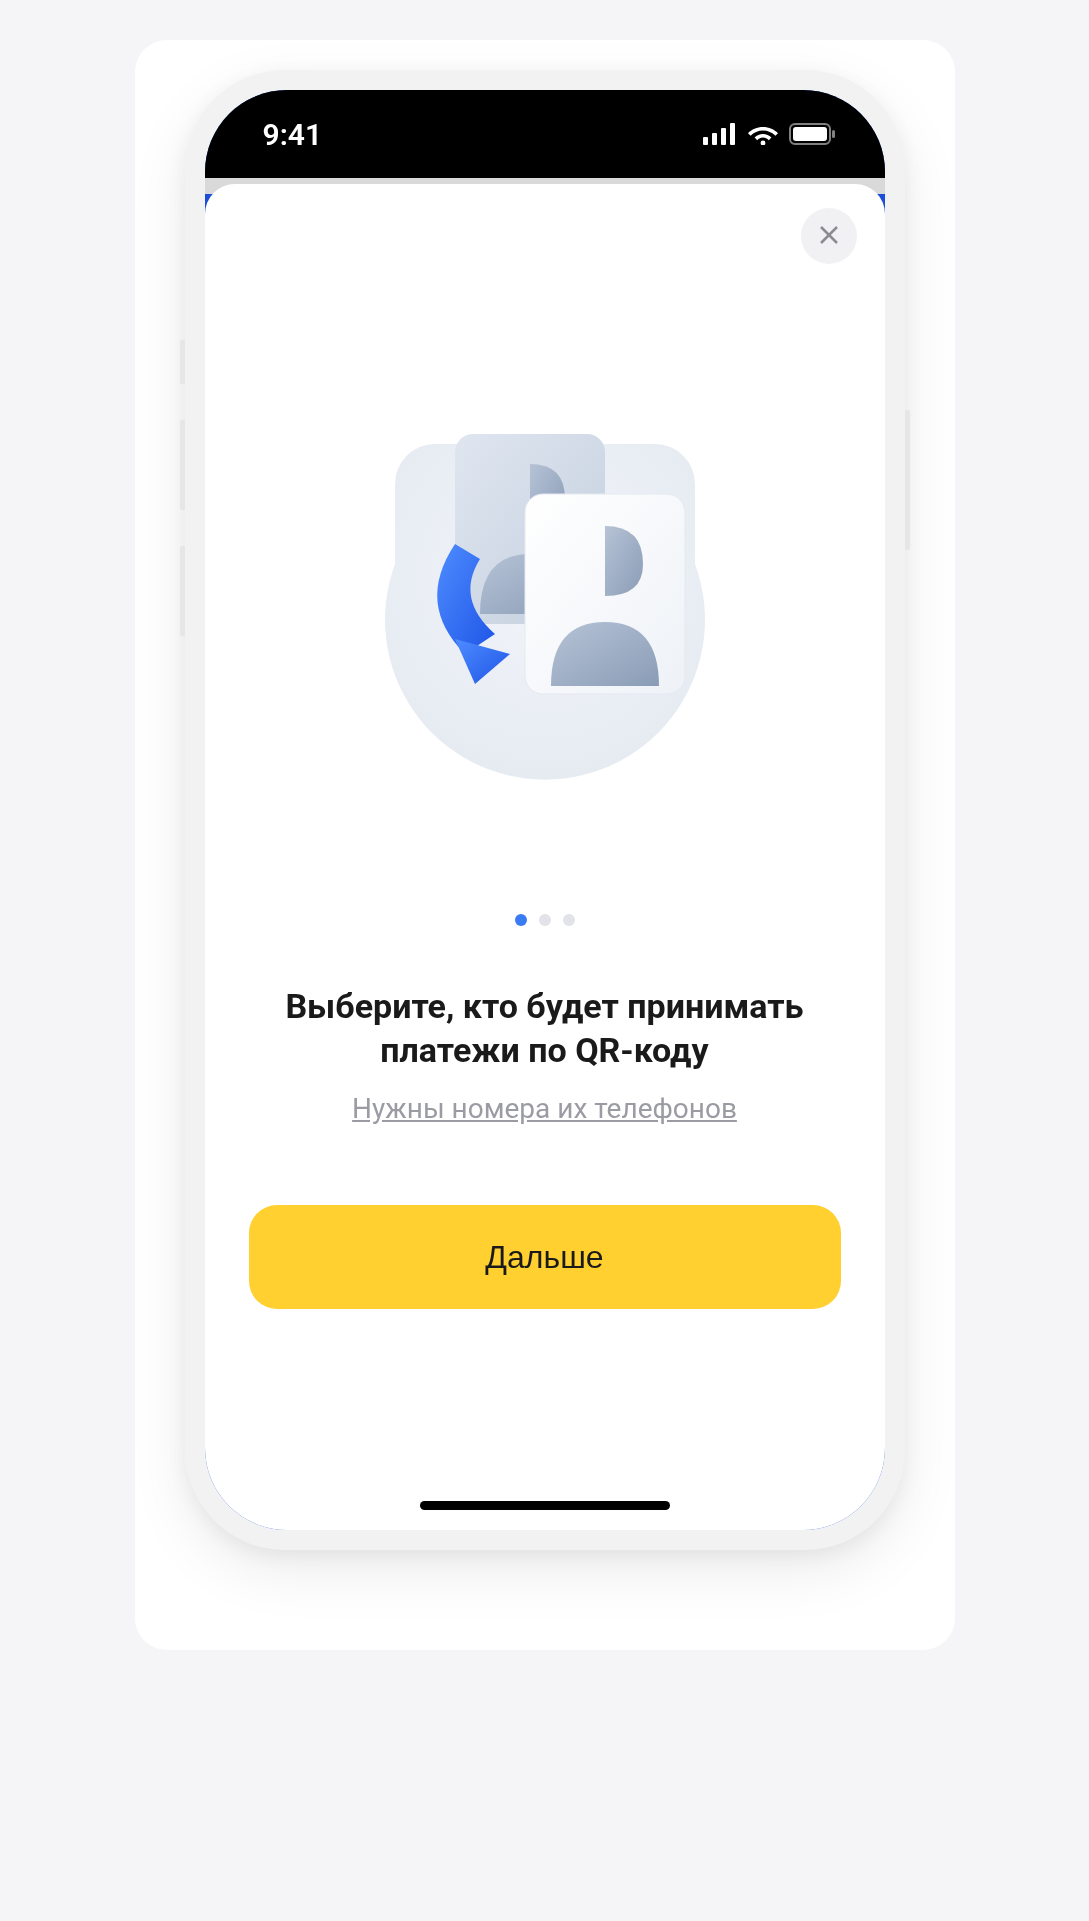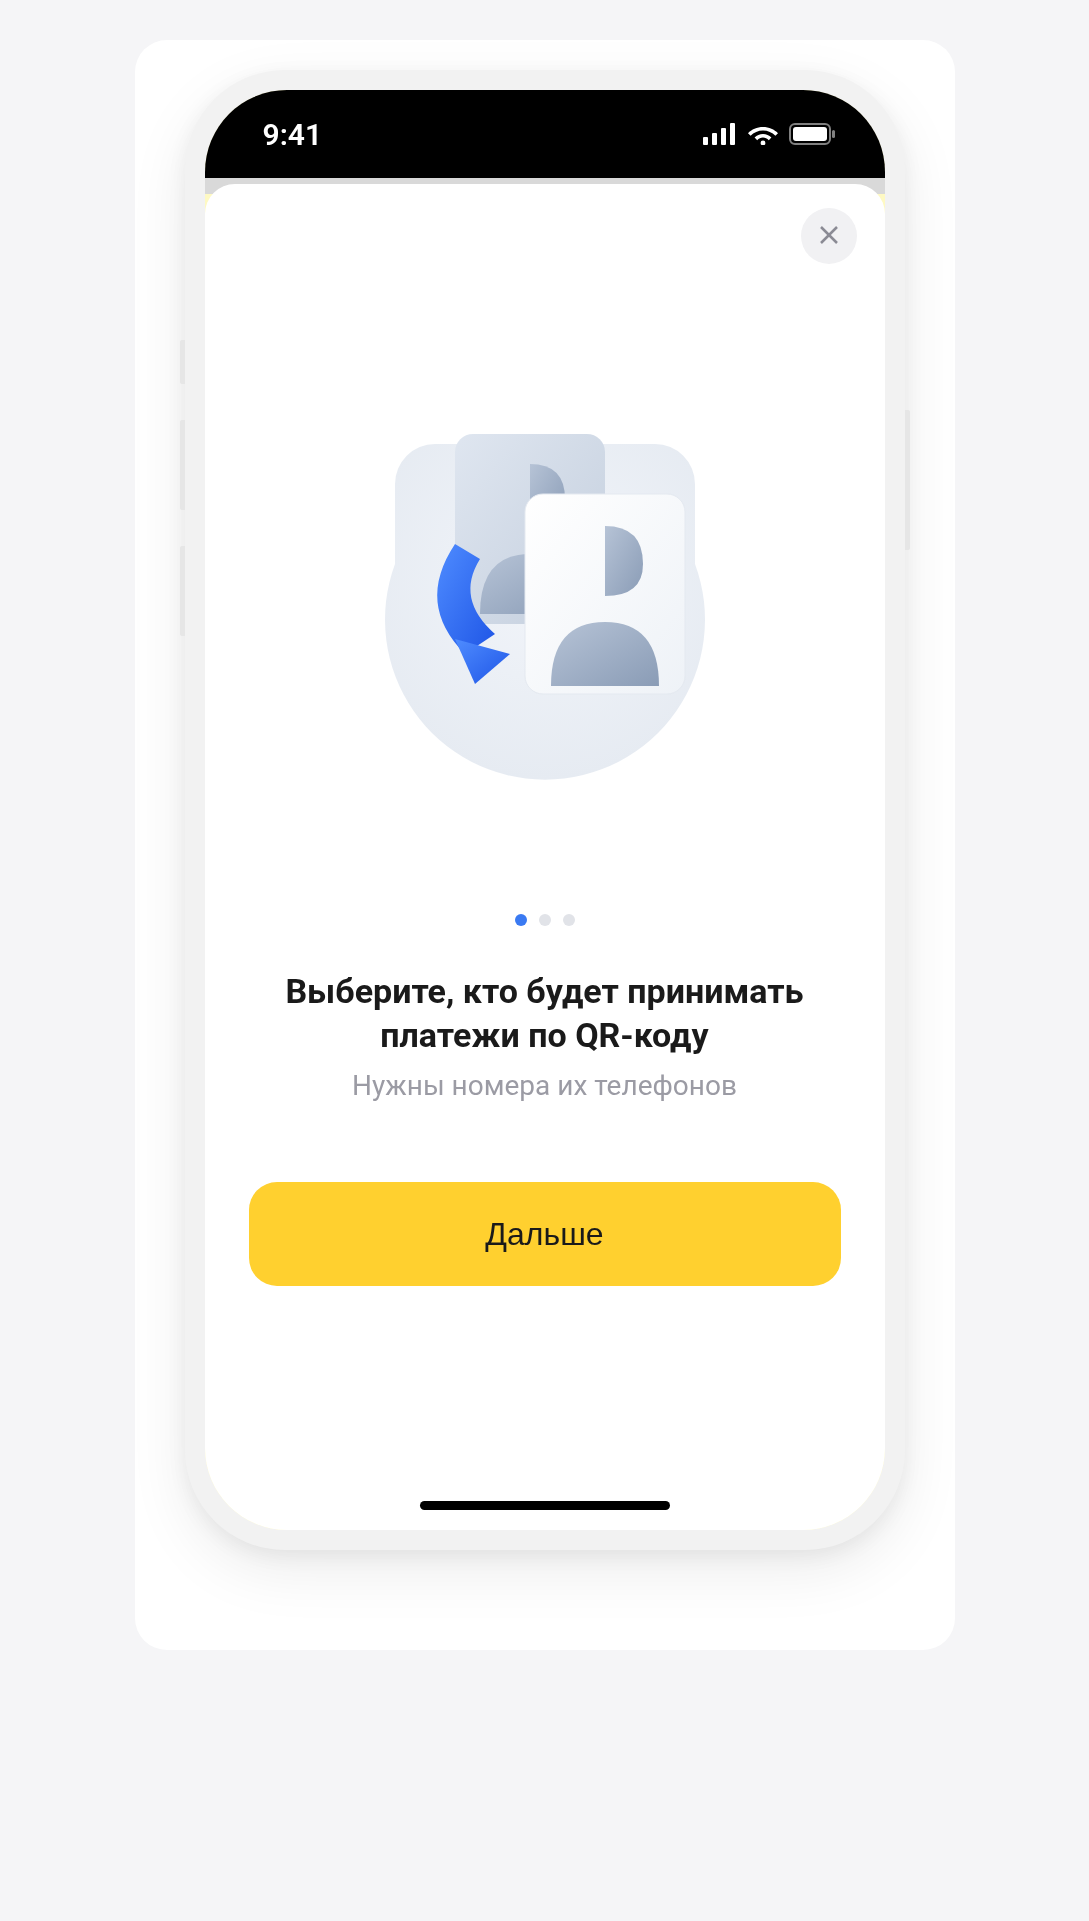--- a/index.html
+++ b/index.html
@@ -28,21 +28,21 @@
       border-radius: 100px;
       padding: 20px;
       box-shadow:
         0 20px 60px rgba(0,0,0,0.08),
         0 6px 20px rgba(0,0,0,0.06);
       position: relative;
     }
     .phone-inner {
       width: 100%;
       height: 100%;
-      background: #fef9c3;
+      background: #1d4ed8;
       border-radius: 82px;
       overflow: hidden;
       position: relative;
     }
     .phone-buttons-left {
       position: absolute;
       left: -5px;
       top: 270px;
     }
     .phone-buttons-left div {
@@ -140,32 +140,33 @@
       display: flex;
       gap: 12px;
     }
     .pager .dot {
       width: 12px; height: 12px;
       border-radius: 50%;
       background: #e1e3e8;
     }
     .pager .dot.active { background: #3a7af2; }
     .title {
-      margin-top: 44px;
+      margin-top: 59px;
       text-align: center;
       font-size: 34px;
       font-weight: 700;
       line-height: 1.28;
       color: #1a1a1a;
     }
     .subtitle {
-      margin-top: 12px;
+      margin-top: 20px;
       text-align: right;
       font-size: 28px;
       color: #9b9ba4;
+      text-decoration: underline;
     }
     .primary-btn {
       margin-top: 80px;
       width: 100%;
       height: 104px;
       border: none;
       border-radius: 28px;
       background: #ffd02f;
       font-size: 32px;
       font-weight: 400;

